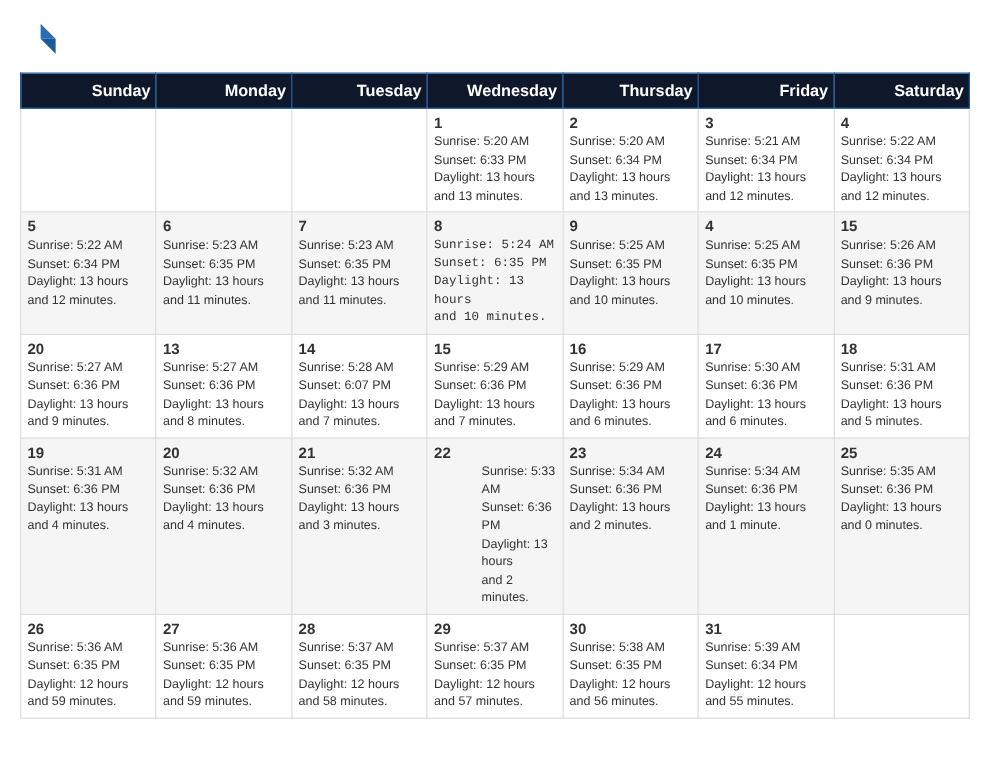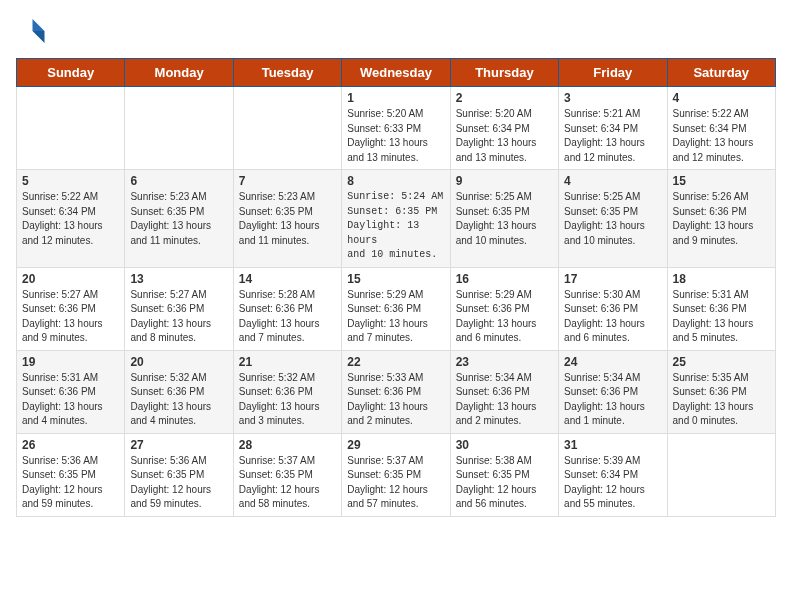--- a/index.html
+++ b/index.html
@@ -44,26 +44,26 @@
       font-size: 16px;
       font-weight: normal;
       color: #555;
     }
     .calendar {
       width: 100%;
       border-collapse: collapse;
       border: 1px solid #ccc;
     }
     .calendar thead tr th {
-      background-color: #c2410c;
+      background-color: #0f172a;
       color: #fff;
       font-size: 13px;
       font-weight: bold;
       padding: 6px 4px;
-      text-align: center;
+      text-align: right;
       border: 1px solid #1a5a9a;
     }
     .calendar tbody tr td {
       vertical-align: top;
       padding: 4px 5px;
       font-size: 10.5px;
       color: #333;
       border: 1px solid #ddd;
       width: calc(100% / 7);
       min-height: 80px;
@@ -216,21 +216,21 @@
         <td>
           <span class="day-num">13</span>
           <div class="day-info" style="white-space: pre-line;">Sunrise: 5:27 AM
 Sunset: 6:36 PM
 Daylight: 13 hours
 and 8 minutes.</div>
         </td>
         <td>
           <span class="day-num">14</span>
           <div class="day-info" style="white-space: pre-line;">Sunrise: 5:28 AM
-Sunset: 6:36 PM
+Sunset: 6:07 PM
 Daylight: 13 hours
 and 7 minutes.</div>
         </td>
         <td>
           <span class="day-num">15</span>
           <div class="day-info" style="white-space: pre-line;">Sunrise: 5:29 AM
 Sunset: 6:36 PM
 Daylight: 13 hours
 and 7 minutes.</div>
         </td>
@@ -273,21 +273,21 @@
         </td>
         <td>
           <span class="day-num">21</span>
           <div class="day-info" style="white-space: pre-line;">Sunrise: 5:32 AM
 Sunset: 6:36 PM
 Daylight: 13 hours
 and 3 minutes.</div>
         </td>
         <td>
           <span class="day-num">22</span>
-          <div class="day-info" style="white-space: pre-line;">Sunrise: 5:33 AM
+          <div class="day-info" style="white-space: pre-line; margin-left: 38px;">Sunrise: 5:33 AM
 Sunset: 6:36 PM
 Daylight: 13 hours
 and 2 minutes.</div>
         </td>
         <td>
           <span class="day-num">23</span>
           <div class="day-info" style="white-space: pre-line;">Sunrise: 5:34 AM
 Sunset: 6:36 PM
 Daylight: 13 hours
 and 2 minutes.</div>

